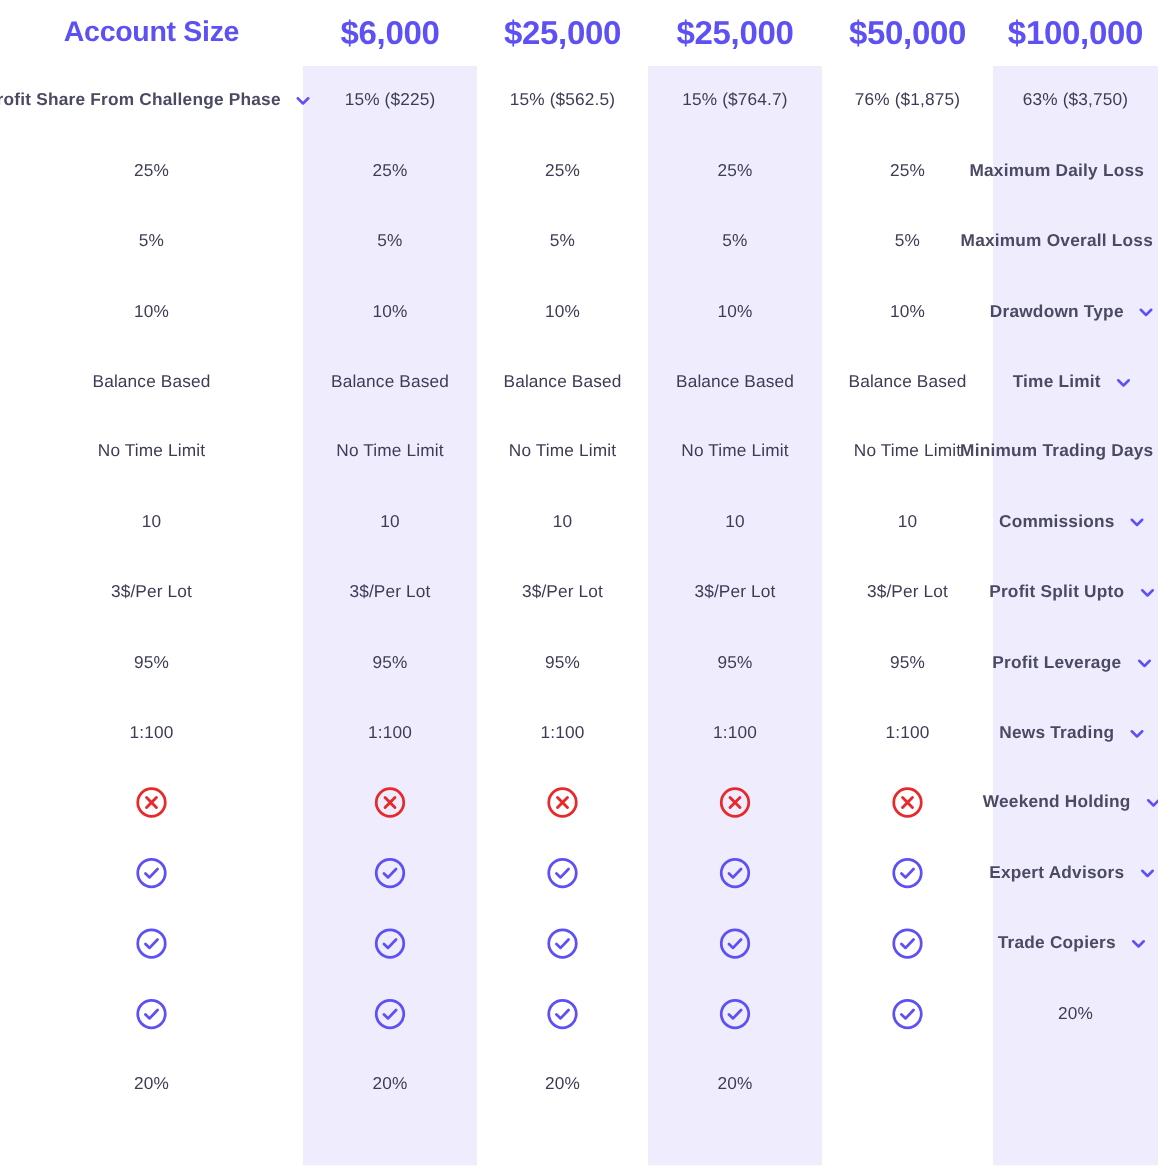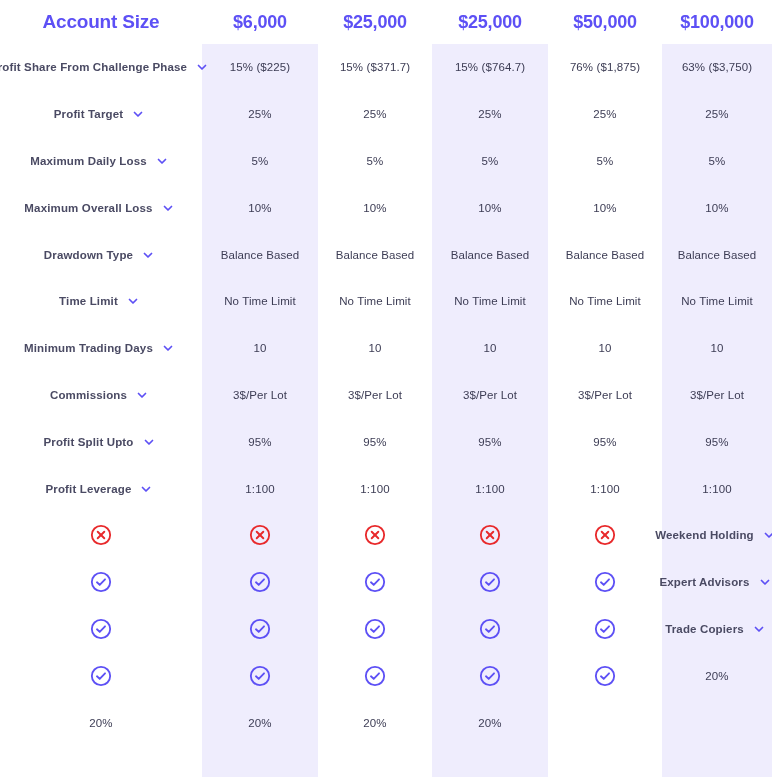--- a/index.html
+++ b/index.html
@@ -50,21 +50,21 @@
     grid-template-columns: 202px 116px 114px 116px 114px 110px;
   }
 
   
   .hdr-cell {
     height: 44px;
     display: flex;
     align-items: center;
     justify-content: center;
     color: #5D50F5;
-    font-size: 18px;
+    font-size: 22px;
     font-weight: bold;
     letter-spacing: -0.2px;
     white-space: nowrap;
   }
   .hdr-cell.acct {
     font-size: 19px;
   }
 
   
   .label-cell {
@@ -135,32 +135,24 @@
       <div class="hdr-cell">$100,000</div>
       <div class="label-cell">
         <span class="label-text">Profit Share From Challenge Phase</span>
         <span class="chev">
           <svg width="12" height="12" viewBox="0 0 24 24" fill="none">
             <path d="M5 9 L12 16 L19 9" stroke="#5D50F5" stroke-width="3.4" stroke-linecap="round" stroke-linejoin="round"></path>
           </svg>
         </span>
       </div>
       <div class="val-cell">15% ($225)</div>
-      <div class="val-cell">15% ($371.7)</div>
+      <div class="val-cell">15% ($562.5)</div>
       <div class="val-cell">15% ($764.7)</div>
       <div class="val-cell">76% ($1,875)</div>
       <div class="val-cell">63% ($3,750)</div>
-      <div class="label-cell">
-        <span class="label-text">Profit Target</span>
-        <span class="chev">
-          <svg width="12" height="12" viewBox="0 0 24 24" fill="none">
-            <path d="M5 9 L12 16 L19 9" stroke="#5D50F5" stroke-width="3.4" stroke-linecap="round" stroke-linejoin="round"></path>
-          </svg>
-        </span>
-      </div>
       <div class="val-cell">25%</div>
       <div class="val-cell">25%</div>
       <div class="val-cell">25%</div>
       <div class="val-cell">25%</div>
       <div class="val-cell">25%</div>
       <div class="label-cell">
         <span class="label-text">Maximum Daily Loss</span>
         <span class="chev">
           <svg width="12" height="12" viewBox="0 0 24 24" fill="none">
             <path d="M5 9 L12 16 L19 9" stroke="#5D50F5" stroke-width="3.4" stroke-linecap="round" stroke-linejoin="round"></path>
@@ -256,20 +248,28 @@
           <svg width="12" height="12" viewBox="0 0 24 24" fill="none">
             <path d="M5 9 L12 16 L19 9" stroke="#5D50F5" stroke-width="3.4" stroke-linecap="round" stroke-linejoin="round"></path>
           </svg>
         </span>
       </div>
       <div class="val-cell">1:100</div>
       <div class="val-cell">1:100</div>
       <div class="val-cell">1:100</div>
       <div class="val-cell">1:100</div>
       <div class="val-cell">1:100</div>
+      <div class="label-cell">
+        <span class="label-text">News Trading</span>
+        <span class="chev">
+          <svg width="12" height="12" viewBox="0 0 24 24" fill="none">
+            <path d="M5 9 L12 16 L19 9" stroke="#5D50F5" stroke-width="3.4" stroke-linecap="round" stroke-linejoin="round"></path>
+          </svg>
+        </span>
+      </div>
       <div class="val-cell">
         <span class="icon-wrap">
           <svg width="22" height="22" viewBox="0 0 24 24" fill="none">
             <circle cx="12" cy="12" r="10" stroke="#E8292B" stroke-width="2"></circle>
             <path d="M8.4 8.4 L15.6 15.6" stroke="#E8292B" stroke-width="2.1" stroke-linecap="round"></path>
             <path d="M15.6 8.4 L8.4 15.6" stroke="#E8292B" stroke-width="2.1" stroke-linecap="round"></path>
           </svg>
         </span>
       </div>
       <div class="val-cell">

